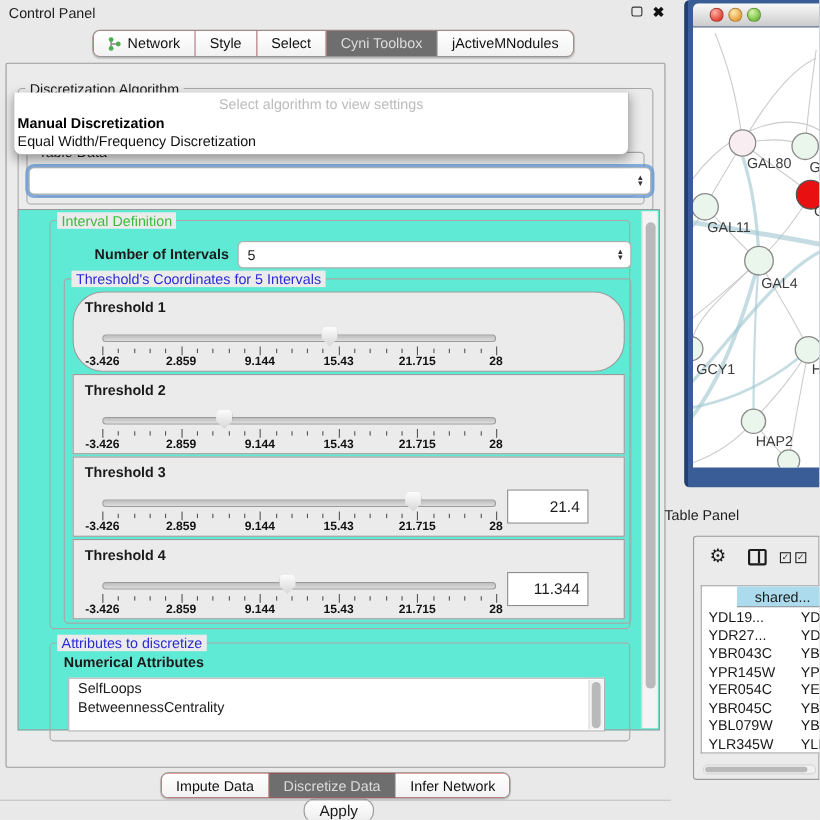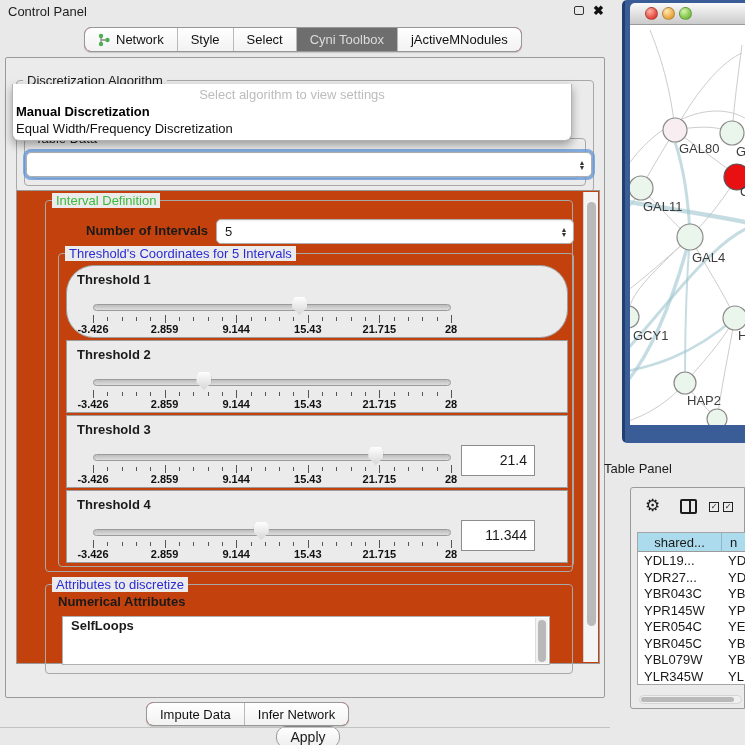--- a/index.html
+++ b/index.html
@@ -47,21 +47,21 @@
                         box-shadow:0 0 0 3px rgba(95,150,215,.75); }
   .dropdown { position:absolute; left:12px; top:84px; width:560px; height:57px; background:#fff;
               border:1px solid #b3b3b3; border-top:none; border-radius:0 0 7px 7px; z-index:50;
               box-shadow:0 4px 10px rgba(0,0,0,.35); font-size:13px; }
   .dropdown .hint { position:absolute; top:3px; left:0; right:0; text-align:center; color:#bcbcbc; }
   .dropdown .opt1 { position:absolute; top:20px; left:3px; font-weight:bold; color:#000;text-align:right; }
   .dropdown .opt2 { position:absolute; top:37px; left:3px; color:#111; }
 
   
   .scroll-region { position:absolute; left:10px; top:132px; width:584px; height:474px;
-                   border:1px solid #9a9a9a; background:#c2410c; }
+                   border:1px solid #9a9a9a; background:#5eead4; }
   .vscroll { position:absolute; top:1px; bottom:1px; right:1px; width:15px; background:#f4f4f4; border-left:1px solid #d2d2d2; }
   .vscroll .thumb { position:absolute; left:3px; width:9px; border-radius:5px; background:#b9b9b9; }
 
   
   .threshold-row { position:absolute; left:7px; width:502px; height:73px; border:1px solid #9c9c9c; background:#ebebeb; }
   .th-label { position:absolute; left:10px; top:6px; font-size:13px; font-weight:bold; }
   .slider-track { position:absolute; left:26px; top:38px; width:358px; height:7px; border-radius:4px;
                   background:linear-gradient(#bdbdbd,#dedede); border:1px solid #9b9b9b; }
   .slider-thumb { position:absolute; top:31px; width:15px; height:18px; z-index:2;
                   background:linear-gradient(#fefefe,#d6d6d6);
@@ -70,21 +70,21 @@
   .ticks { position:absolute; left:26px; top:49px; width:358px; height:8px; }
   .tick { position:absolute; top:2px; width:1px; height:4px; background:#555; }
   .tick.major { top:0; height:8px; }
   .tick-labels { position:absolute; left:26px; top:57px; width:358px; height:12px; }
   .tick-labels span { position:absolute; transform:translateX(-50%); font-size:11px; font-weight:bold; color:#111; white-space:nowrap; }
   .value-box { position:absolute; left:394px; top:29px; width:74px; height:31px; background:#fff;
                border:1px solid #8d8d8d; font-size:14px; text-align:right; padding:6px 7px 0 0; }
 
   
   .attr-list { position:absolute; left:16px; top:31px; width:488px; height:49px; background:#fff;
-               border:1px solid #b0b0b0; overflow:hidden; font-size:13px;font-weight:bold; }
+               border:1px solid #b0b0b0; overflow:hidden; font-size:13px; }
   .attr-list .item { padding:1px 0 1px 8px; height:17px; white-space:nowrap; }
   .attr-vscroll { position:absolute; right:1px; top:1px; bottom:1px; width:13px; background:#f2f2f2; border-left:1px solid #ddd; }
   .attr-vscroll .thumb { position:absolute; left:2px; top:2px; width:8px; height:42px; background:#b9b9b9; border-radius:4px; }
 
   .apply-btn { position:absolute; left:270px; top:668px; width:64px; height:22px;
                background:linear-gradient(#ffffff,#ededed); border:1px solid #9a9a9a; border-radius:10px;
                font-size:14px; text-align:center; padding-top:2px; }
 
   .tabstrip.bottom { left:146px; top:702px; height:24px; }
   .bottom-line { position:absolute; left:0; top:727px; width:610px; height:1px; background:#c2c2c2; }
@@ -103,21 +103,21 @@
   .table-panel-title { position:absolute; left:604px; top:461px; font-size:13px; color:#1d1d1d; }
   .table-window { position:absolute; left:630px; top:487px; width:115px; height:222px;
                   background:#ebebeb; border:1px solid #9a9a9a; border-radius:3px 0 0 3px; }
   .gear-icon { position:absolute; left:14px; top:7px; font-size:17px; color:#1c1c1c; }
   .split-icon { position:absolute; left:49px; top:11px; width:17px; height:15px; border:2px solid #1c1c1c; border-radius:2px; }
   .split-icon::after { content:""; position:absolute; left:50%; top:0; bottom:0; width:2px; background:#1c1c1c; }
   .cb-icon { position:absolute; top:14px; width:10px; height:10px; border:1.5px solid #222; font-size:8px; line-height:8px; text-align:center; color:#222; }
 
   .data-table { position:absolute; left:6px; top:44px; width:109px; height:153px; background:#fff;
                 border:1px solid #a5a5a5; border-right:none; overflow:hidden; font-size:13px; }
-  .tbl-header { display:flex; height:19px; }
+  .tbl-header { display:flex; height:19px;padding-left:32px; }
   .tbl-header .cell { background:var(--table_header_bg); border-right:1px solid #8fb5c6; border-bottom:1px solid #9a9a9a;
                       text-align:center; padding-top:2px; white-space:nowrap; overflow:hidden; }
   .tbl-row { display:flex; height:16.5px; }
   .tbl-row .cell { white-space:nowrap; overflow:hidden; padding:1px 0 0 6px; }
   .cell.c1 { width:84px; flex:none; }
   .cell.c2 { flex:1; }
   .hscroll { position:absolute; left:8px; right:2px; bottom:4px; height:9px; background:#f0f0f0; border:1px solid #d5d5d5; border-radius:5px; }
   .hscroll .thumb { position:absolute; left:1px; top:1px; bottom:1px; width:92%; background:#b9b9b9; border-radius:4px; }
 
   svg text { font-family:"Liberation Sans", sans-serif; font-size:13px; fill:#3c3c3c; }
@@ -366,20 +366,21 @@
             <div class="value-box">11.344</div>
           </div>
         </div>
       </div>
 
       <div class="groupbox" style="left:28px; top:393px; width:528px; height:90px;">
         <span class="grouplabel blue">Attributes to discretize</span>
         <div style="position:absolute; left:12px; top:9px; font-size:13px; font-weight:bold;">Numerical Attributes</div>
         <div class="attr-list">
           <div class="item">SelfLoops</div>
+            <div class="item">BetweennessCentrality</div>
             <div class="attr-vscroll">
               <div class="thumb"></div>
             </div>
         </div>
       </div>
 
       <div class="vscroll">
         <div class="thumb" style="top:10px; height:424px;"></div>
       </div>
     </div>
@@ -389,20 +390,23 @@
 
   <div class="dropdown">
     <div class="hint">Select algorithm to view settings</div>
     <div class="opt1">Manual Discretization</div>
     <div class="opt2">Equal Width/Frequency Discretization</div>
   </div>
 
   <div class="tabstrip bottom">
     <div class="tab">
         <span>Impute Data</span>
+      </div>
+    <div class="tab selected">
+        <span>Discretize Data</span>
       </div>
     <div class="tab">
         <span>Infer Network</span>
       </div>
   </div>
   <div class="bottom-line"></div>
 </div>
 
 <div class="network-window">
   <div class="net-titlebar">

